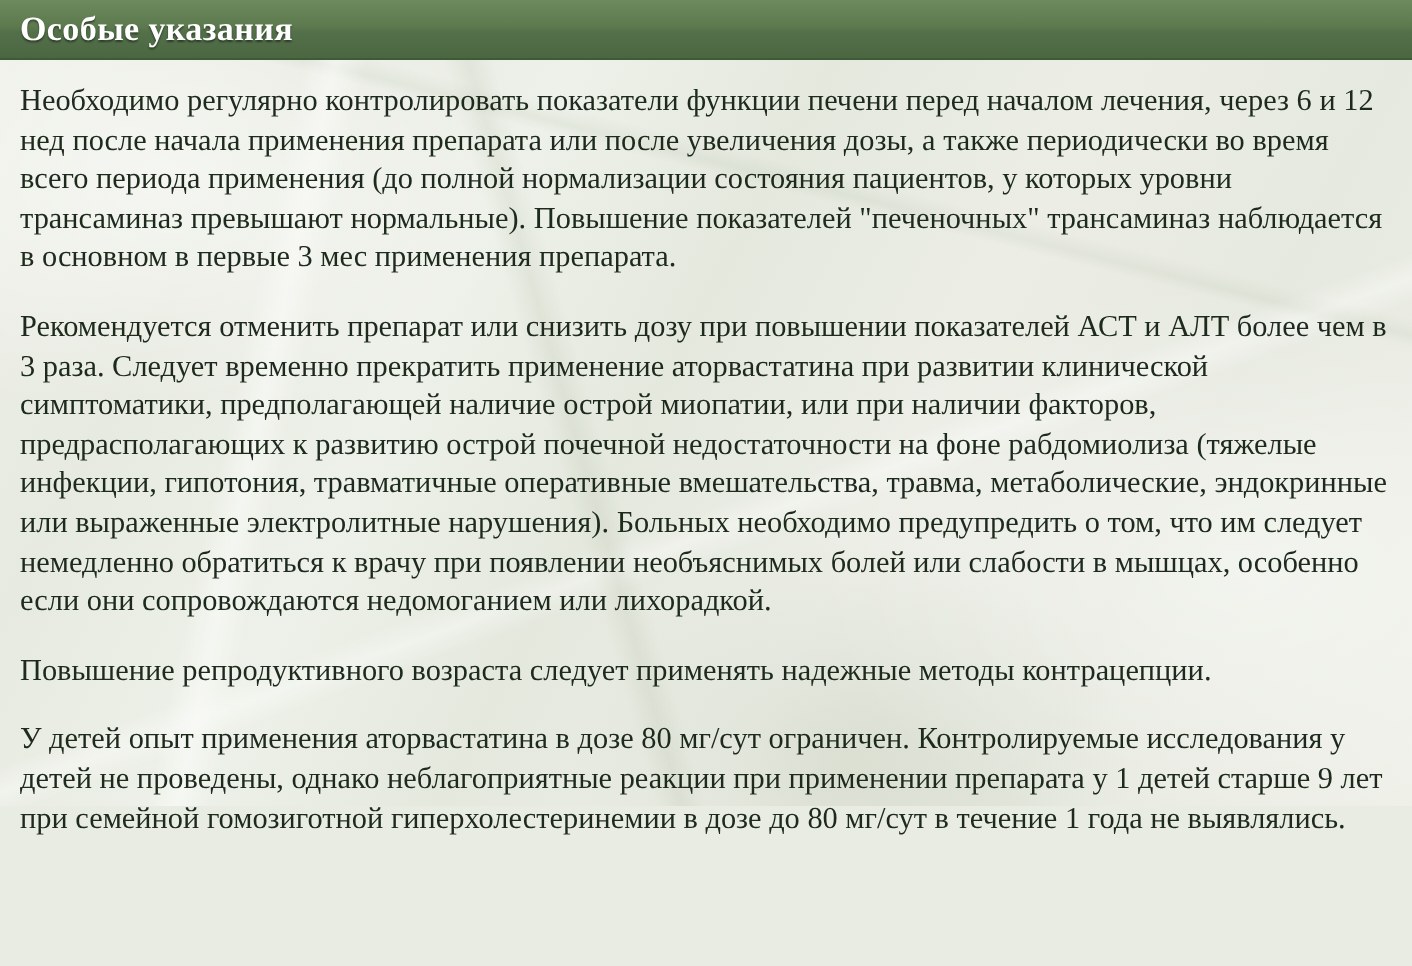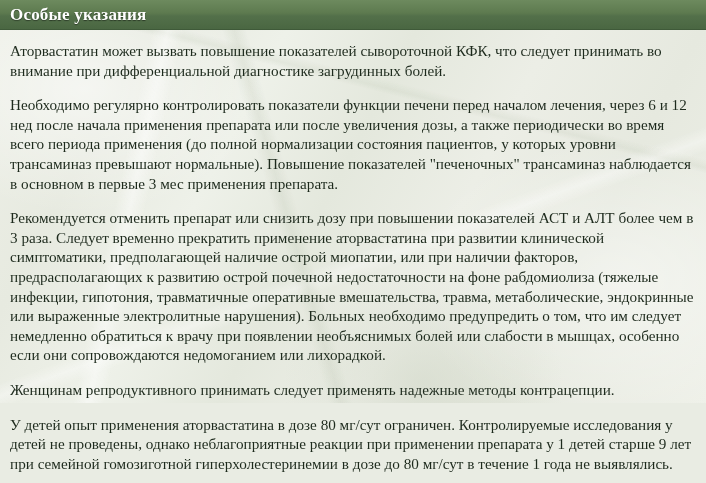--- a/index.html
+++ b/index.html
@@ -79,20 +79,19 @@
 </head>
 <body>
 
 <div class="page">
 
   <div class="header">
     <span class="header-title">Особые указания</span>
   </div>
 
   <div class="content">
-    <p class="para">Аторвастатин может вызвать повышение показателей сывороточной КФК, что следует принимать во внимание при дифференциальной диагностике загрудинных болей.</p>
     <p class="para">Необходимо регулярно контролировать показатели функции печени перед началом лечения, через 6 и 12 нед после начала применения препарата или после увеличения дозы, а также периодически во время всего периода применения (до полной нормализации состояния пациентов, у которых уровни трансаминаз превышают нормальные). Повышение показателей "печеночных" трансаминаз наблюдается в основном в первые 3 мес применения препарата.</p>
     <p class="para">Рекомендуется отменить препарат или снизить дозу при повышении показателей АСТ и АЛТ более чем в 3 раза. Следует временно прекратить применение аторвастатина при развитии клинической симптоматики, предполагающей наличие острой миопатии, или при наличии факторов, предрасполагающих к развитию острой почечной недостаточности на фоне рабдомиолиза (тяжелые инфекции, гипотония, травматичные оперативные вмешательства, травма, метаболические, эндокринные или выраженные электролитные нарушения). Больных необходимо предупредить о том, что им следует немедленно обратиться к врачу при появлении необъяснимых болей или слабости в мышцах, особенно если они сопровождаются недомоганием или лихорадкой.</p>
-    <p class="para">Женщинам репродуктивного принимать следует применять надежные методы контрацепции.</p>
+    <p class="para">Повышение репродуктивного возраста следует применять надежные методы контрацепции.</p>
     <p class="para">У детей опыт применения аторвастатина в дозе 80 мг/сут ограничен. Контролируемые исследования у детей не проведены, однако неблагоприятные реакции при применении препарата у 1 детей старше 9 лет при семейной гомозиготной гиперхолестеринемии в дозе до 80 мг/сут в течение 1 года не выявлялись.</p>
   </div>
 
 </div>
 
 </body></html>

